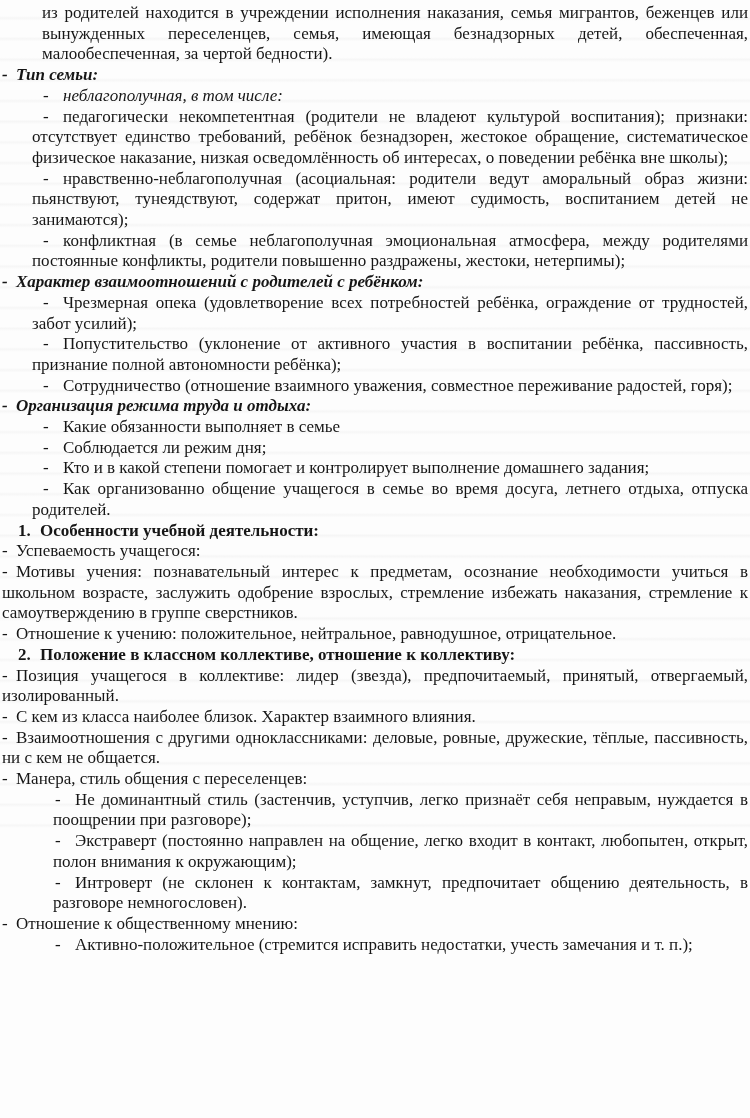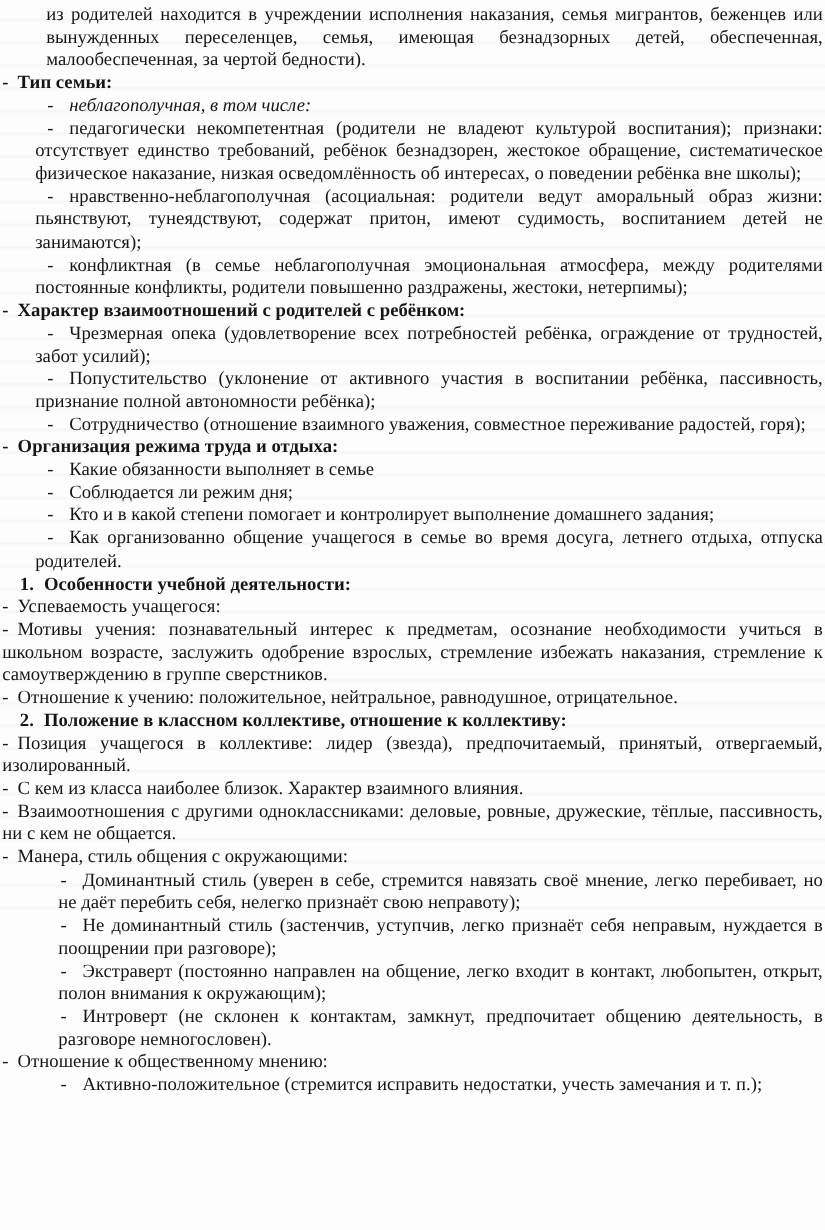--- a/index.html
+++ b/index.html
@@ -27,21 +27,21 @@
   .p   { padding-left: 42px; }
   .l0  { padding-left: 2px; }
   .l1  { padding-left: 32px; }
   .l2  { padding-left: 53px; }
   .num { padding-left: 18px; }
   .marker { display: inline-block; box-sizing: border-box; }
   .l0  > .marker { width: 14px; }
   .l1  > .marker { width: 31px; padding-left: 11px; }
   .l2  > .marker { width: 22px; padding-left: 2px; }
   .num > .marker { width: 22px; }
-  .bi { font-weight: bold; }
+  .bi { font-weight: bold; font-style: italic; }
   .i  { font-style: italic; }
   .b  { font-weight: bold; }
 </style>
 </head>
 <body>
 
 <div class="page">
 
   <div class="it p"><span>из родителей находится в учреждении исполнения наказания, семья мигрантов, беженцев или вынужденных переселенцев, семья, имеющая безнадзорных детей, обеспеченная, малообеспеченная, за чертой бедности).</span></div>
 
@@ -84,23 +84,22 @@
   <div class="it l0"><span class="marker">-</span><span>Отношение к учению: положительное, нейтральное, равнодушное, отрицательное.</span></div>
 
   <div class="it num b"><span class="marker">2.</span><span>Положение в классном коллективе, отношение к коллективу:</span></div>
 
   <div class="it l0"><span class="marker">-</span><span>Позиция учащегося в коллективе: лидер (звезда), предпочитаемый, принятый, отвергаемый, изолированный.</span></div>
 
   <div class="it l0"><span class="marker">-</span><span>С кем из класса наиболее близок. Характер взаимного влияния.</span></div>
 
   <div class="it l0"><span class="marker">-</span><span>Взаимоотношения с другими одноклассниками: деловые, ровные, дружеские, тёплые, пассивность, ни с кем не общается.</span></div>
 
-  <div class="it l0"><span class="marker">-</span><span>Манера, стиль общения с окружающими:</span></div>
+  <div class="it l0"><span class="marker">-</span><span>Манера, стиль общения с переселенцев:</span></div>
 
-  <div class="it l2"><span class="marker">-</span><span>Доминантный стиль (уверен в себе, стремится навязать своё мнение, легко перебивает, но не даёт перебить себя, нелегко признаёт свою неправоту);</span></div>
 
   <div class="it l2"><span class="marker">-</span><span>Не доминантный стиль (застенчив, уступчив, легко признаёт себя неправым, нуждается в поощрении при разговоре);</span></div>
 
   <div class="it l2"><span class="marker">-</span><span>Экстраверт (постоянно направлен на общение, легко входит в контакт, любопытен, открыт, полон внимания к окружающим);</span></div>
 
   <div class="it l2"><span class="marker">-</span><span>Интроверт (не склонен к контактам, замкнут, предпочитает общению деятельность, в разговоре немногословен).</span></div>
 
   <div class="it l0"><span class="marker">-</span><span>Отношение к общественному мнению:</span></div>
 
   <div class="it l2"><span class="marker">-</span><span>Активно-положительное (стремится исправить недостатки, учесть замечания и т. п.);</span></div>

